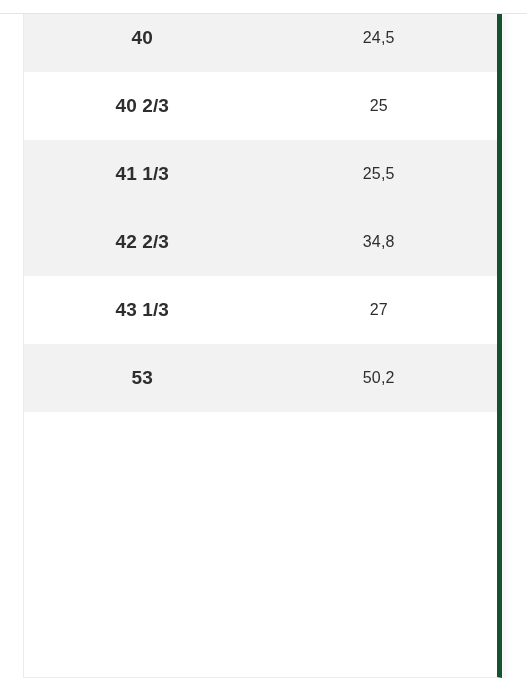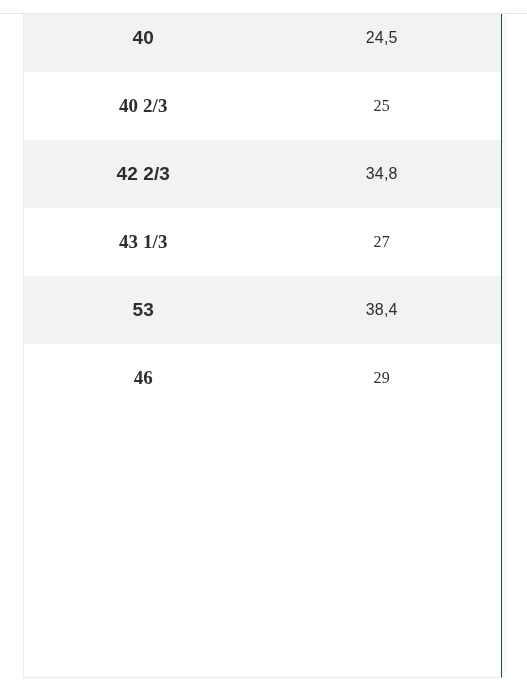--- a/index.html
+++ b/index.html
@@ -35,21 +35,21 @@
 
   
   #size-table-wrap {
     position: absolute;
     left: 23px;
     top: 14px;
     width: 479px;          
     height: 664px;         
     box-sizing: border-box;
     border-left: 1px solid #ececec;
-    border-right: 1px solid #14532d;
+    border-right: 5px solid #14532d;
     border-bottom: 1px solid #ececec;
     overflow: hidden;
     background: #ffffff;
   }
 
   table.size-table {
     width: 100%;
     border-collapse: collapse;
     table-layout: fixed;
     
@@ -61,21 +61,20 @@
 
   table.size-table tr {
     height: 68px;
   }
 
   table.size-table tr.shaded {
     background: #f2f2f2;
   }
   table.size-table tr.plain {
     background: #ffffff;
-    font-family: Liberation Serif, serif;
   }
 
   table.size-table td {
     padding: 0;
     text-align: center;
     vertical-align: middle;
     color: #2e2e2e;
     line-height: 1.2;
   }
 
@@ -120,34 +119,34 @@
 
       <tr class="shaded">
             <td class="eu-size">40</td>
             <td class="cm-size">24,5</td>
           </tr>
           <tr class="plain">
             <td class="eu-size">40 2/3</td>
             <td class="cm-size">25</td>
           </tr>
           <tr class="shaded">
+            <td class="eu-size">41 1/3</td>
+            <td class="cm-size">25,5</td>
+          </tr>
+          <tr class="shaded">
             <td class="eu-size">42 2/3</td>
             <td class="cm-size">34,8</td>
           </tr>
           <tr class="plain">
             <td class="eu-size">43 1/3</td>
             <td class="cm-size">27</td>
           </tr>
           <tr class="shaded">
             <td class="eu-size">53</td>
-            <td class="cm-size">38,4</td>
-          </tr>
-          <tr class="plain">
-            <td class="eu-size">46</td>
-            <td class="cm-size">29</td>
+            <td class="cm-size">50,2</td>
           </tr>
         </tbody>
     </table>
   </div>
 
   <div id="right-edge-shade"></div>
 
 </div>
 
 </body></html>

